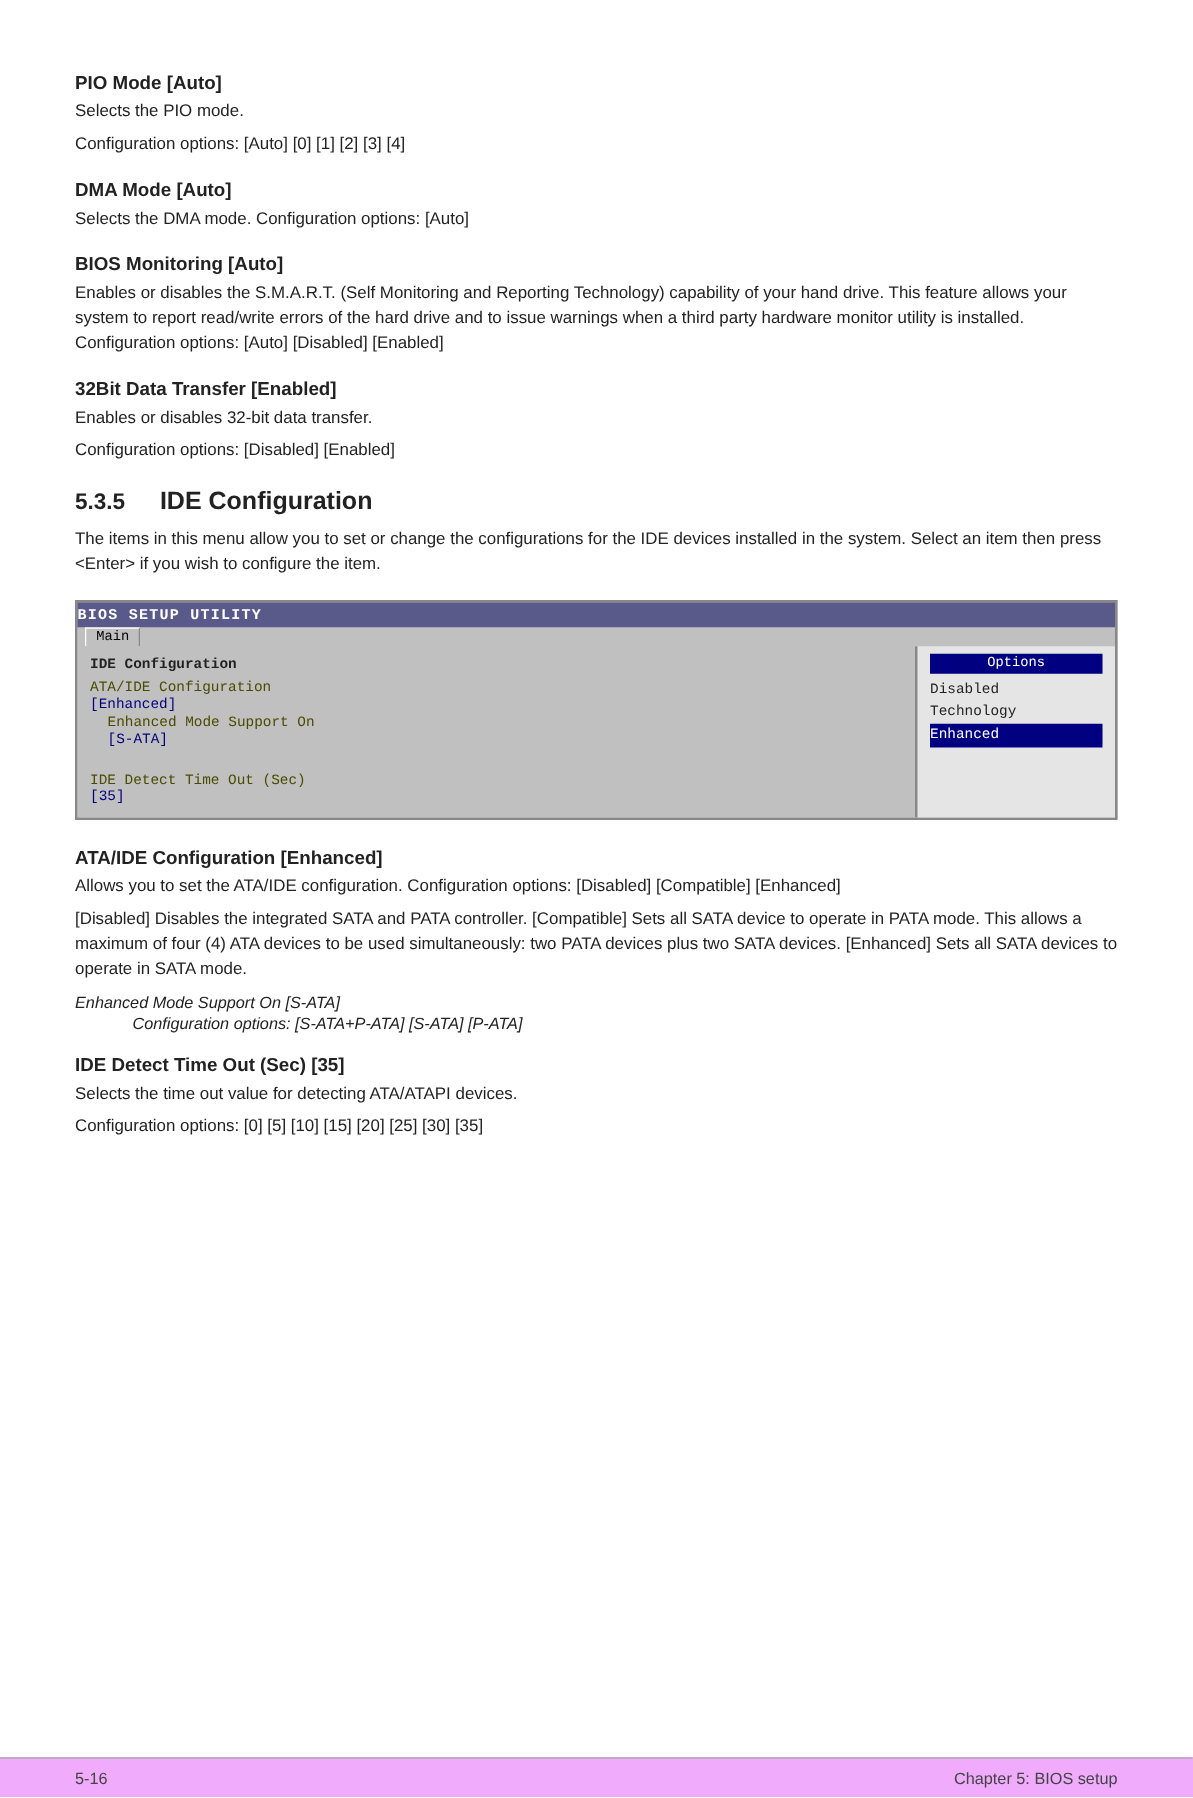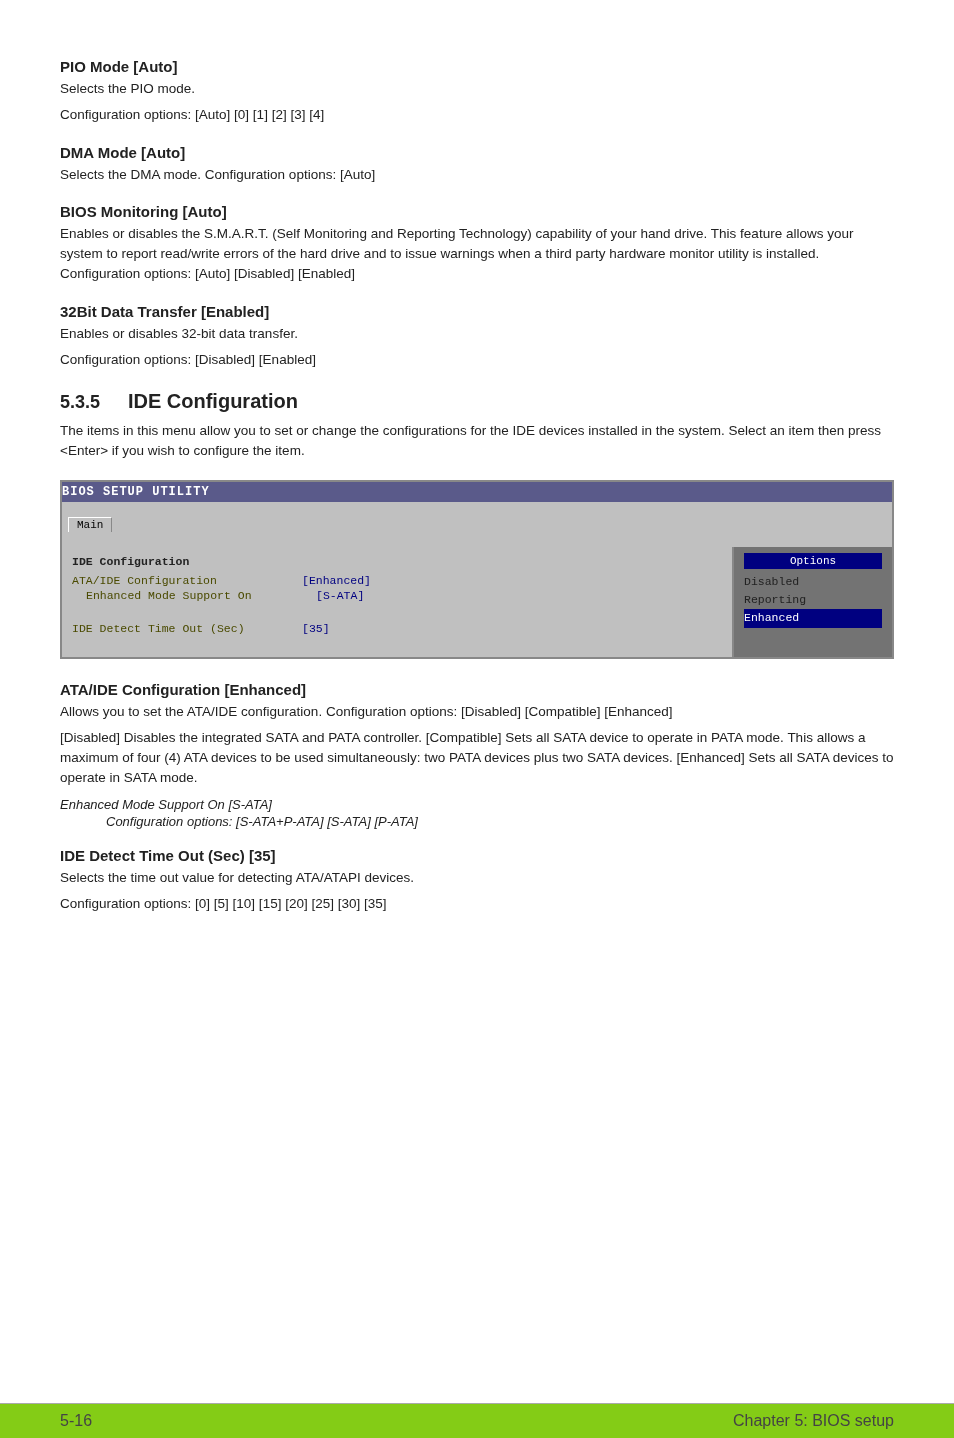--- a/index.html
+++ b/index.html
@@ -44,21 +44,21 @@
       background: #5a5a8a;
       color: #fff;
       font-size: 12px;
       padding: 3px 0;
       font-weight: bold;
       letter-spacing: 1px;
     }
 
     .bios-tab-bar {
       background: #c0c0c0;
-      padding: 15px 6px;
+      padding: 0 6px;
       display: flex;
       gap: 0;
     }
 
     .bios-tab {
       background: #888;
       color: #fff;
       padding: 1px 8px;
       font-size: 11px;
       font-family: 'Courier New', Courier, monospace;
@@ -78,37 +78,38 @@
     }
 
     .bios-left {
       flex: 1;
       padding: 8px 10px;
       background: #c0c0c0;
     }
 
     .bios-right {
       width: 160px;
-      background: #737373;
+      background: #e5e5e5;
       padding: 6px 10px;
       border-left: 2px solid #888;
     }
 
     .bios-section-label {
       font-weight: bold;
       font-size: 11.5px;
       margin-bottom: 6px;
       font-family: 'Courier New', Courier, monospace;
     }
 
     .bios-row {
       display: flex;
       margin-bottom: 2px;
       font-size: 11.5px;
       font-family: 'Courier New', Courier, monospace;
+      flex-direction: column;
     }
 
     .bios-row-key {
       color: #4a4a00;
       min-width: 230px;
     }
 
     .bios-row-val {
       color: #000080;
     }
@@ -149,23 +150,23 @@
 
     .page-footer {
       position: fixed;
       bottom: 0;
       left: 0;
       width: 954px;
       border-top: 1px solid #aaa;
       display: flex;
       justify-content: space-between;
       padding: 8px 60px;
-      font-size: 16px;
+      font-size: 13px;
       color: #444;
-      background: #84cc16;
+      background: #f0abfc;
     }
 
     .section-number {
       font-size: 18px;
       font-weight: bold;
     }
   </style>
 </head>
 <body>
 
@@ -206,21 +207,21 @@
         <span class="bios-row-val">[S-ATA]</span>
       </div>
       <div class="bios-row" style="margin-top:20px;">
         <span class="bios-row-key">IDE Detect Time Out (Sec)</span>
         <span class="bios-row-val">[35]</span>
       </div>
     </div>
     <div class="bios-right">
       <div class="options-title">Options</div>
       <div class="options-item">Disabled</div>
-      <div class="options-item">Reporting</div>
+      <div class="options-item">Technology</div>
       <div class="options-item highlighted">Enhanced</div>
     </div>
   </div>
 </div>
 
 <h3 class="section-heading">ATA/IDE Configuration [Enhanced]</h3>
 <p class="body-text">Allows you to set the ATA/IDE configuration. Configuration options: [Disabled] [Compatible] [Enhanced]</p>
 <p class="body-text" style="margin-top:6px;">[Disabled] Disables the integrated SATA and PATA controller. [Compatible] Sets all SATA device to operate in PATA mode. This allows a maximum of four (4) ATA devices to be used simultaneously: two PATA devices plus two SATA devices. [Enhanced] Sets all SATA devices to operate in SATA mode.</p>
 <p class="italic-note">Enhanced Mode Support On [S-ATA]</p>
 <p class="italic-note" style="margin-top:0;margin-left:46px;">Configuration options: [S-ATA+P-ATA] [S-ATA] [P-ATA]</p>

